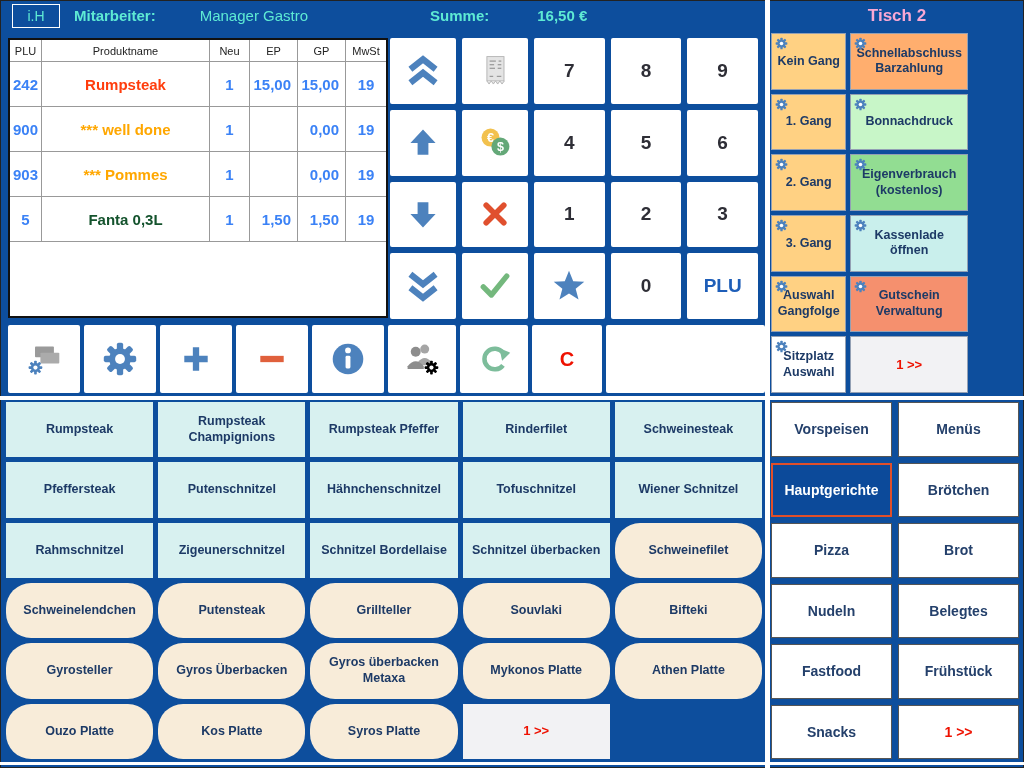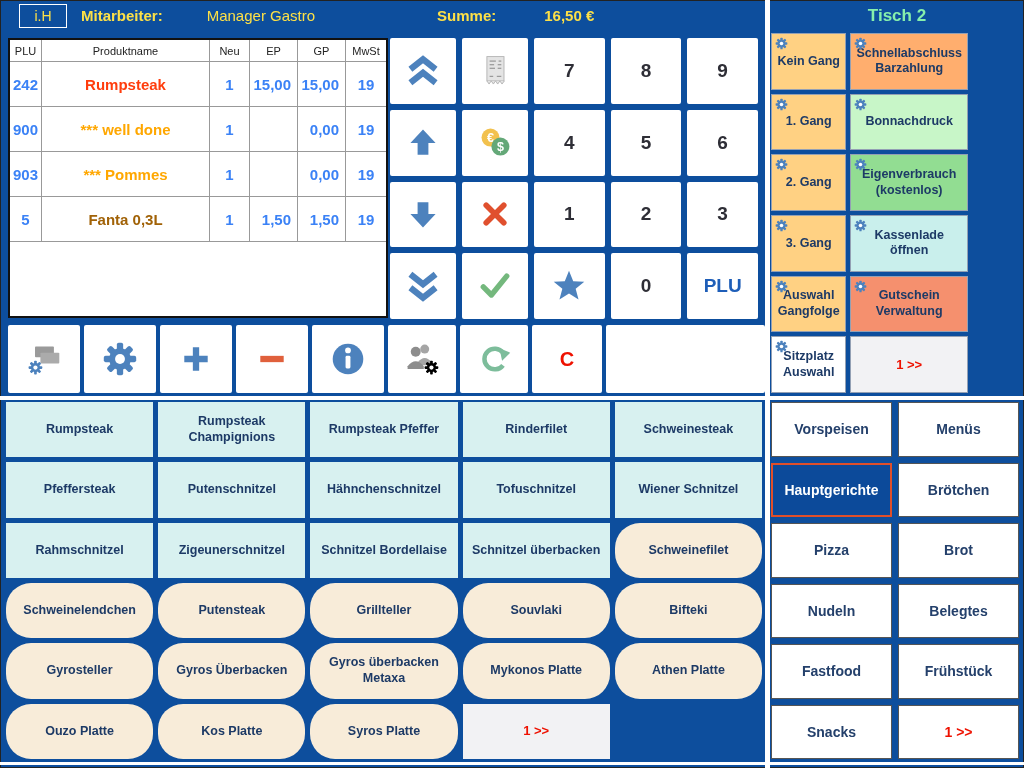--- a/index.html
+++ b/index.html
@@ -1,27 +1,27 @@
 <!DOCTYPE html>
 <html style="--bg-blue: #0d4e9d; --steel-blue: #4d82bd; --navy-text: #1d3a66; --red-accent: #ee1100; --green-qty: #0a8a0a; --btn-cyan: #d8f1f0; --btn-beige: #f8ecd9; --btn-orange: #ffd183; --btn-orange-dark: #ffae6e; --btn-green-light: #c8f6c8; --btn-green: #92dd92; --btn-cyan-light: #c9efec; --btn-salmon: #f5906e; --btn-gray: #f2f2f4; --selected-cat-border: #e04f2a;"><head>
 <meta charset="utf-8">
 <style>
   html,body{margin:0;padding:0;background:#444;}
   #root{position:relative;width:1024px;height:768px;background:var(--bg-blue,#0d4e9d);
         font-family:"Liberation Sans","DejaVu Sans",sans-serif;overflow:hidden;
         box-shadow:inset 0 0 0 1px #222;}
   
-  .topbar{position:absolute;left:11px;top:0;width:765px;height:31px;display:flex;align-items:center;color:#fde047;}
+  .topbar{position:absolute;left:4px;top:0;width:765px;height:31px;display:flex;align-items:center;color:#5eead4;}
   .badge{margin-left:8px;width:46px;height:22px;border:1px solid #fff;display:flex;align-items:center;
          justify-content:center;font-size:14px;}
   .tb-lbl{font-size:15px;white-space:nowrap;}
   .bold{font-weight:bold;}
   .ml-emp{margin-left:14px;} .ml-val{margin-left:44px;} .ml-sum{margin-left:122px;} .ml-tot{margin-left:48px;}
   .topbar-right{position:absolute;left:770px;top:0;width:254px;height:31px;display:flex;align-items:center;
-                justify-content:center;color:#86efac;font-weight:bold;font-size:17px;}
+                justify-content:center;color:#f9a8d4;font-weight:bold;font-size:17px;}
   .vdivider{position:absolute;left:765px;top:0;width:5px;height:768px;background:#fff;}
   .hdivider{position:absolute;left:0;top:396px;width:1024px;height:4px;background:#fff;}
   .bdivider{position:absolute;left:0;top:762px;width:1024px;height:3px;background:#fff;}
   
   .order-panel{position:absolute;left:8px;top:38px;width:380px;height:280px;background:#fff;
                border:2px solid #111;box-sizing:border-box;}
   .tgrid{display:grid;grid-template-columns:32px 1fr 40px 48px 48px 40px;}
   .thead .tcell{height:22px;font-size:11px;color:#222;font-weight:normal;}
   .tcell{display:flex;align-items:center;justify-content:center;border-right:1px solid #999;
          border-bottom:1px solid #999;box-sizing:border-box;}
@@ -218,21 +218,21 @@
         <div class="tgrid trow">
           <div class="tcell">903</div>
           <div class="tcell" style="color: rgb(255, 167, 0);">*** Pommes</div>
           <div class="tcell qty">1</div>
           <div class="tcell num-r"></div>
           <div class="tcell num-r">0,00</div>
           <div class="tcell">19</div>
         </div>
         <div class="tgrid trow">
           <div class="tcell">5</div>
-          <div class="tcell" style="color: #a16207;">Fanta 0,3L</div>
+          <div class="tcell" style="color: #14532d;">Fanta 0,3L</div>
           <div class="tcell qty">1</div>
           <div class="tcell num-r">1,50</div>
           <div class="tcell num-r">1,50</div>
           <div class="tcell">19</div>
         </div>
       </div>
   </div>
 
   <div class="ctrl-grid">
     <div class="ctrl-btn">

